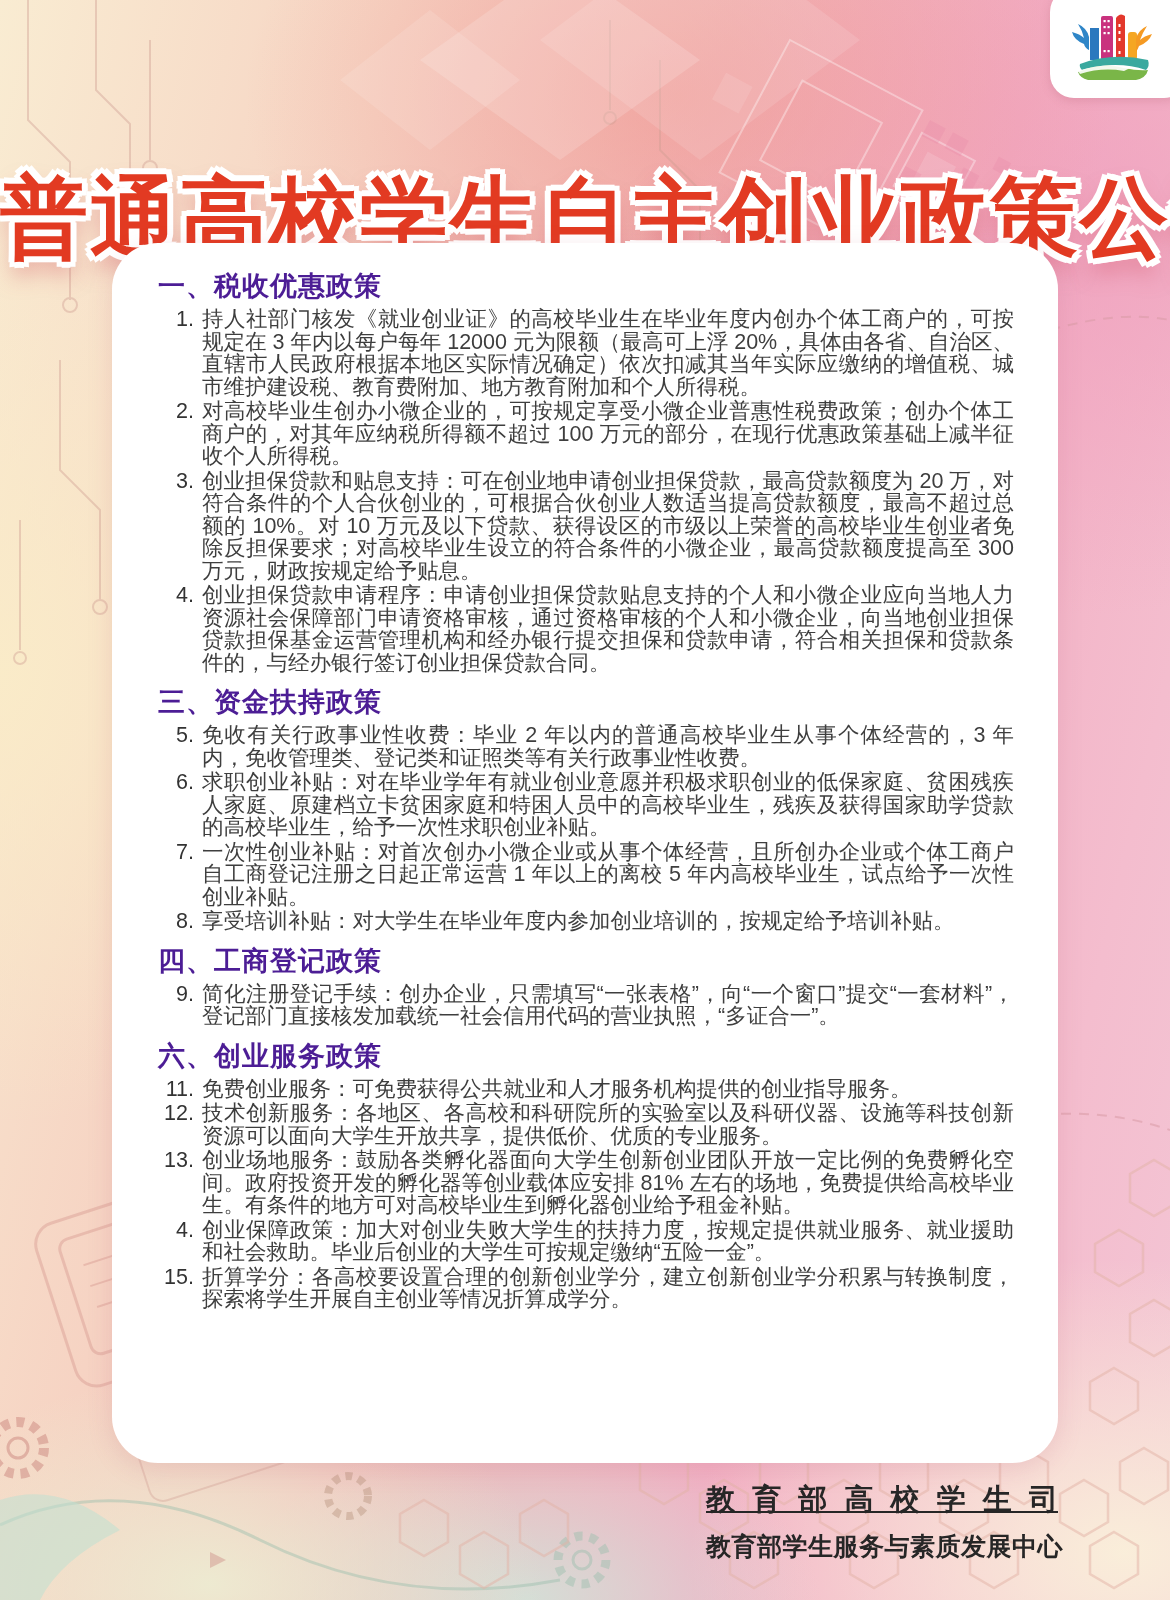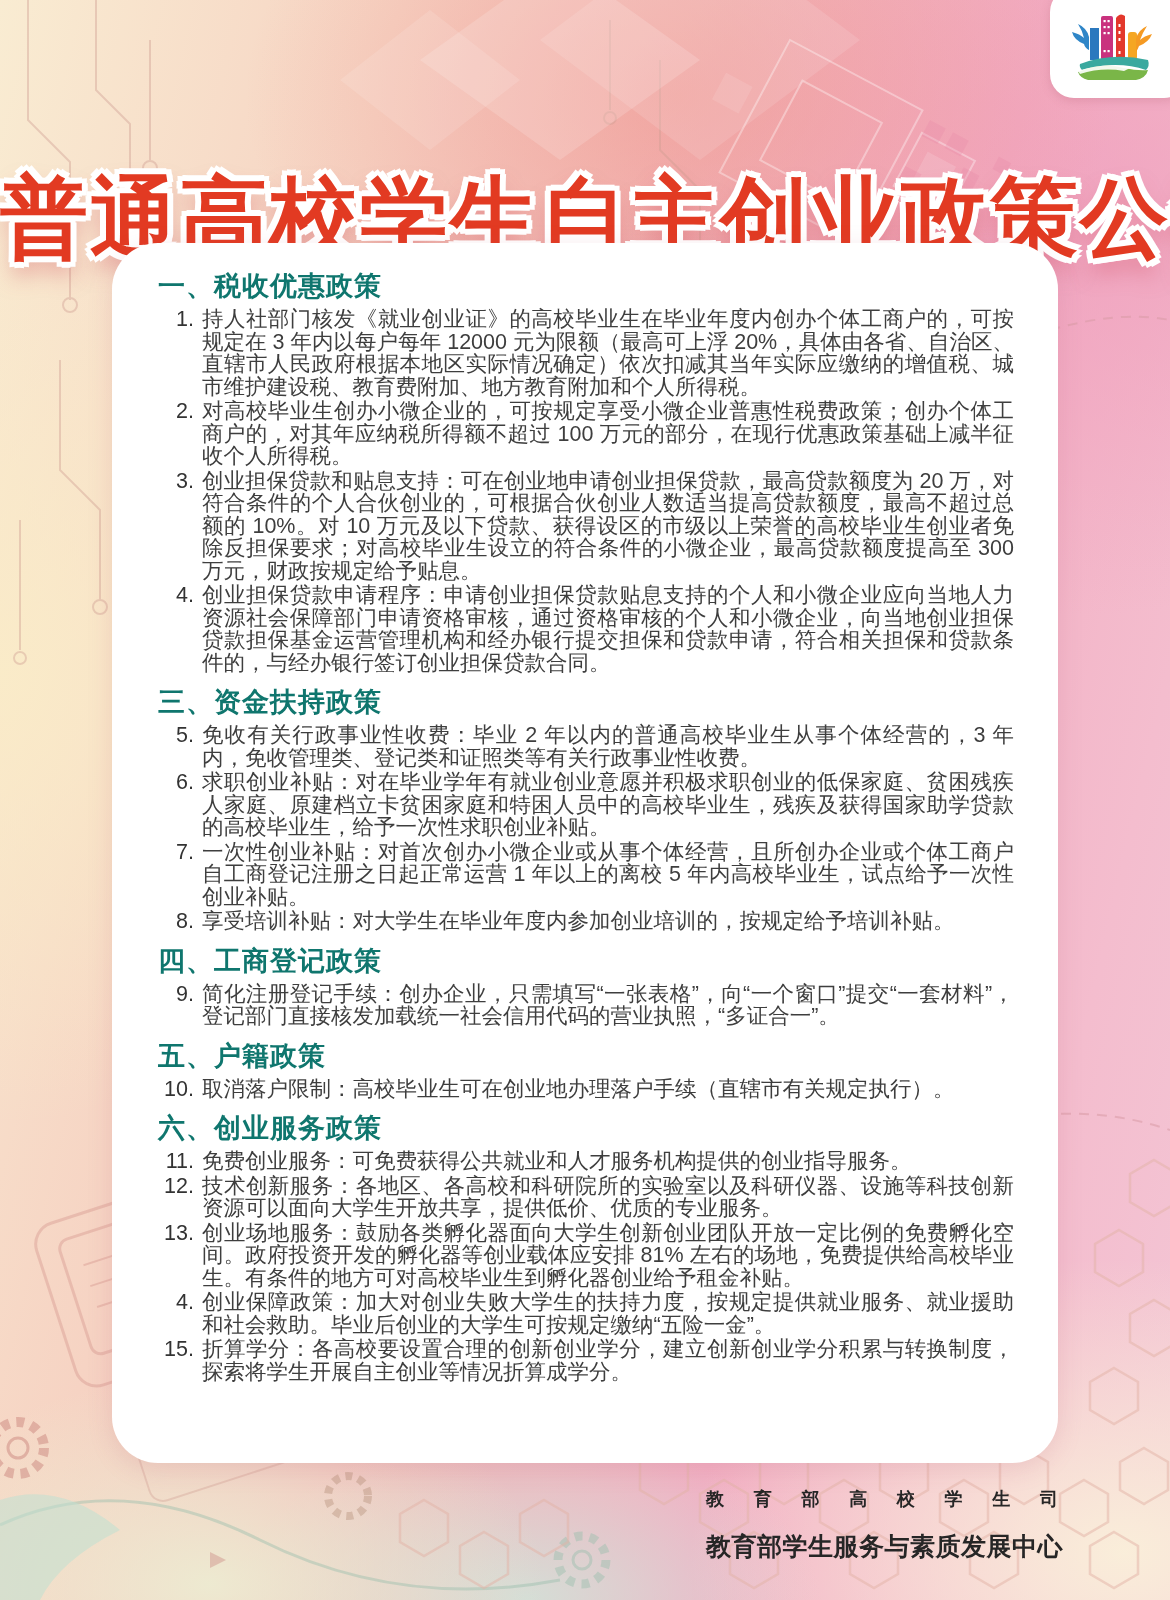--- a/index.html
+++ b/index.html
@@ -31,31 +31,31 @@
       0 14px 22px rgba(205,70,85,.5);
   }
   .policy-card{
     position:absolute;left:112px;top:243px;width:946px;height:1220px;
     background:#ffffff;border-radius:46px;box-sizing:border-box;
     padding:26px 44px 22px 46px;overflow:hidden;
     box-shadow:0 6px 24px rgba(190,100,120,.18);
   }
   .policy-card h2{
     margin:13px 0 7px 0;font-size:27px;line-height:30px;font-weight:bold;
-    color:#0f766e;letter-spacing:1px;
+    color:#4c1d95;letter-spacing:1px;
   }
   .policy-card section:first-of-type h2{margin-top:2px;}
   .item{display:flex;align-items:flex-start;color:#3e3e3e;font-size:21.5px;line-height:22.5px;margin:0 0 2px 0;}
   .item .num{flex:0 0 44px;text-align:right;padding-right:8px;box-sizing:border-box;color:#333;}
   .item .txt{flex:1;text-align:justify;}
   .poster-footer{
     position:absolute;top:1483px;right:112px;width:352px;
     color:#262626;font-weight:bold;
   }
-  .footer-line1{font-size:18px;line-height:32px;text-align:justify;text-align-last:justify;}
+  .footer-line1{font-size:29px;line-height:32px;text-align:justify;text-align-last:justify;text-decoration:underline;}
   .footer-line2{font-size:25px;line-height:32px;letter-spacing:.5px;margin-top:15px;white-space:nowrap;}
 </style>
 </head>
 <body>
 
 <svg class="bg-decor" width="1170" height="1600" viewBox="0 0 1170 1600">
   <defs>
     <path id="hex" d="M24 0 L48 14 L48 42 L24 56 L0 42 L0 14 Z" fill="none"></path>
   </defs>
 
@@ -245,27 +245,20 @@
       </div>
     </section>
     <section>
       <h2>四、工商登记政策</h2>
       <div class="item">
         <span class="num">9.</span>
         <span class="txt">简化注册登记手续：创办企业，只需填写“一张表格”，向“一个窗口”提交“一套材料”，登记部门直接核发加载统一社会信用代码的营业执照，“多证合一”。</span>
       </div>
     </section>
     <section>
-      <h2>五、户籍政策</h2>
-      <div class="item">
-        <span class="num">10.</span>
-        <span class="txt">取消落户限制：高校毕业生可在创业地办理落户手续（直辖市有关规定执行）。</span>
-      </div>
-    </section>
-    <section>
       <h2>六、创业服务政策</h2>
       <div class="item">
         <span class="num">11.</span>
         <span class="txt">免费创业服务：可免费获得公共就业和人才服务机构提供的创业指导服务。</span>
       </div>
       <div class="item">
         <span class="num">12.</span>
         <span class="txt">技术创新服务：各地区、各高校和科研院所的实验室以及科研仪器、设施等科技创新资源可以面向大学生开放共享，提供低价、优质的专业服务。</span>
       </div>
       <div class="item">

